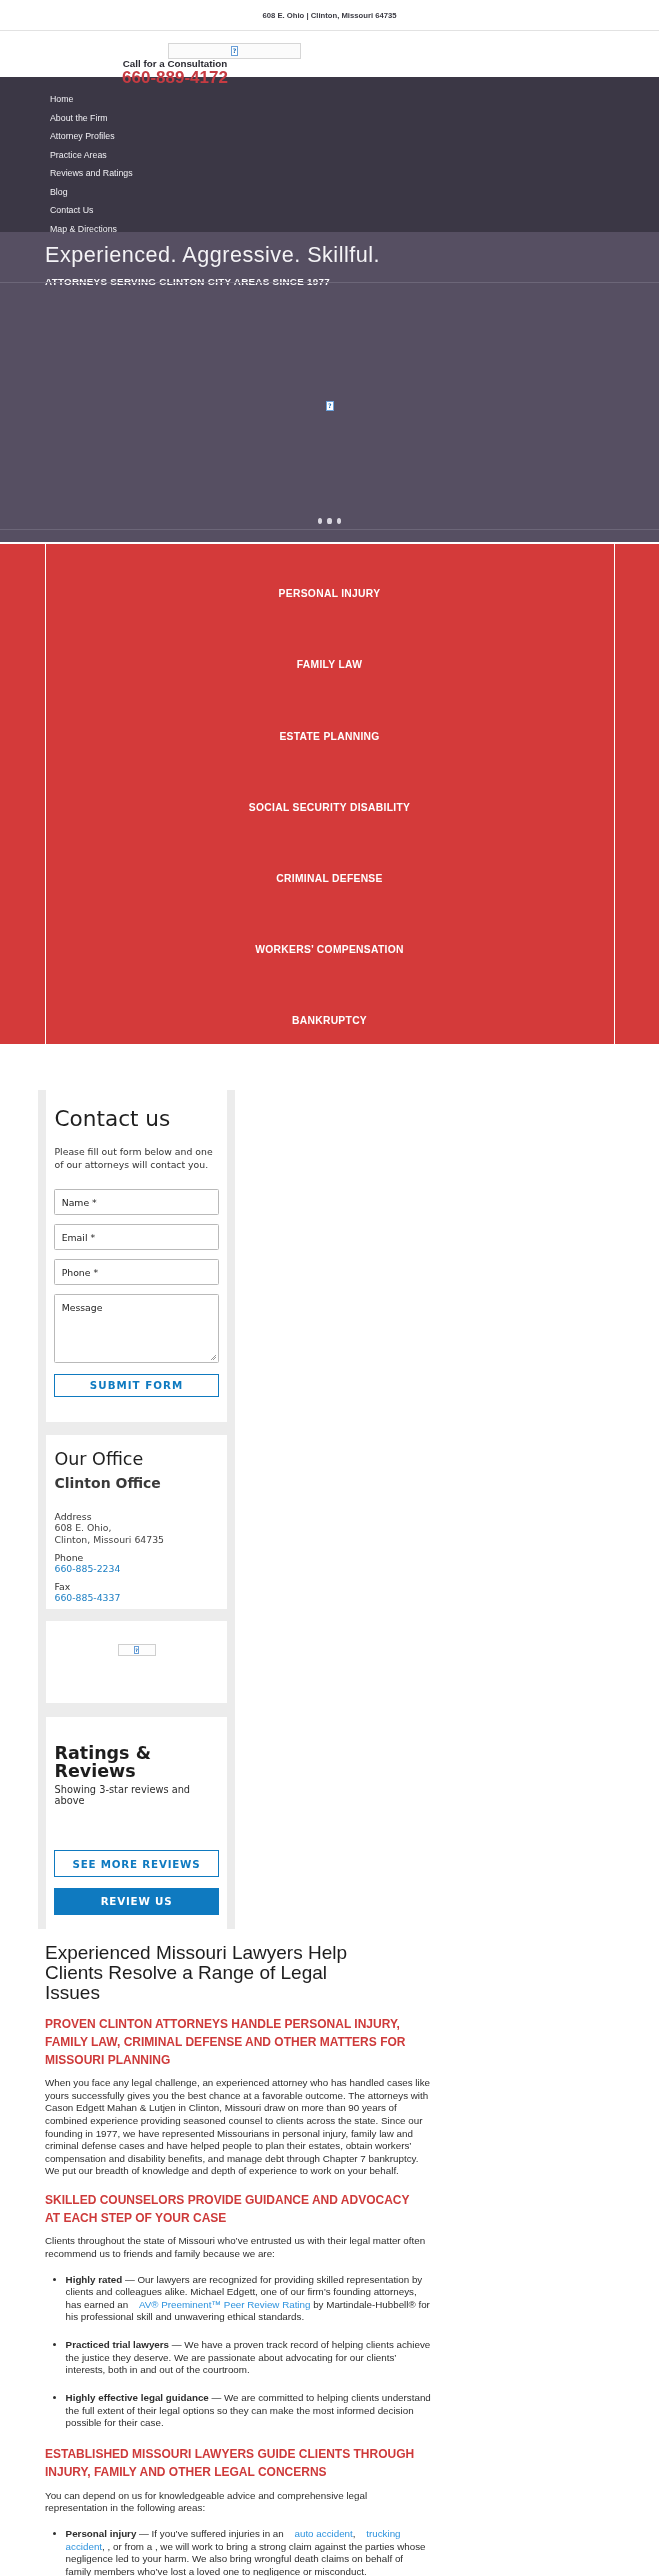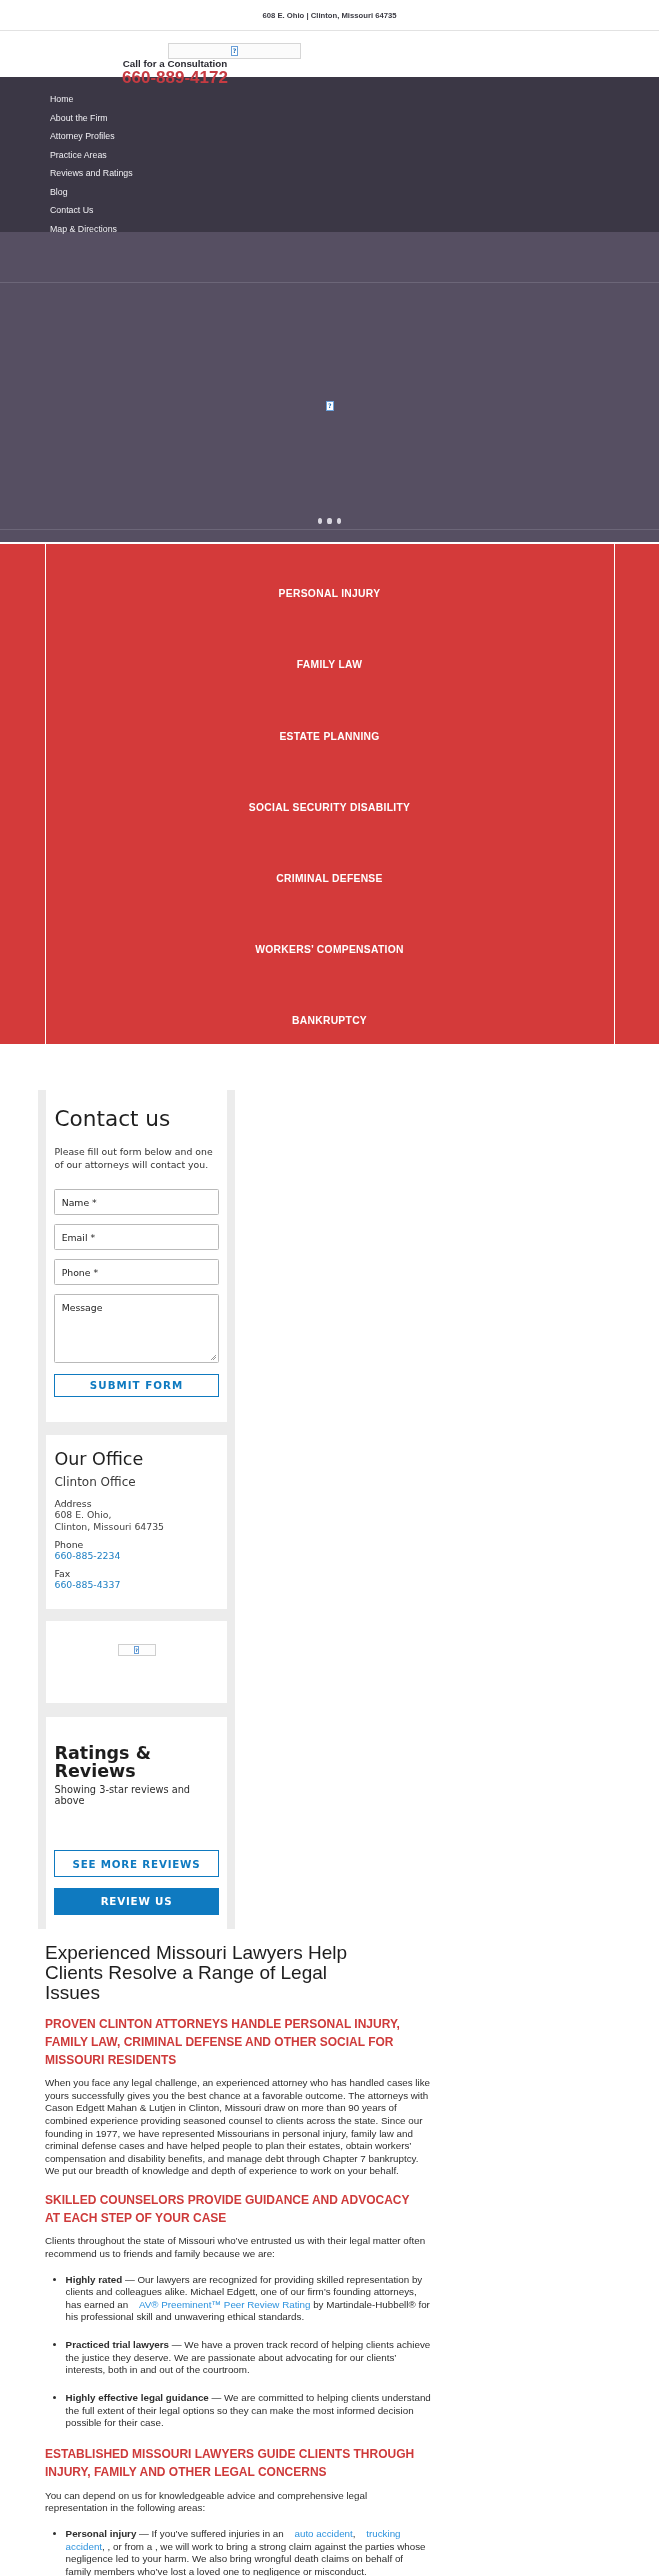--- a/index.html
+++ b/index.html
@@ -44,21 +44,21 @@
   .card { background: #fff; overflow: hidden; font-family: "DejaVu Sans", sans-serif; }
   .card-contact { height: 332px; padding: 15.5px 8.8px 0; }
   .card-contact h2 { font-size: 21.6px; font-weight: normal; color: #1f1f1f; margin-bottom: 14.4px; }
   .card-contact .intro { font-size: 9.3px; color: #333; line-height: 1.4; margin-bottom: 18.5px; }
   .field { border: 0.5px solid #b9b9b9; border-radius: 1.5px; height: 26px; margin-bottom: 8.8px; padding: 6.7px 6.2px; font-size: 9.3px; color: #222; background: #fff; position: relative; }
   .field.area { height: 69px; }
   .resize-handle { position: absolute; right: 1.5px; bottom: 1.5px; width: 5.2px; height: 5.2px; background: linear-gradient(135deg, transparent 45%, #999 45%, #999 52%, transparent 52%, transparent 68%, #999 68%, #999 75%, transparent 75%); cursor: nwse-resize; }
   .submit-btn { margin-top: 11px; height: 23px; width: 100%; border: 1px solid #0f7ac0; background: #fff; color: #0f7ac0; font-weight: bold; font-size: 10.3px; letter-spacing: 1px; display: flex; align-items: center; justify-content: center; cursor: pointer; font-family: "DejaVu Sans", sans-serif; }
   .card-office { height: 174px; padding: 14.4px 8.8px 0; margin-top: 13px; }
   .card-office h2 { font-size: 17.5px; font-weight: normal; color: #202020; margin-bottom: 5.2px; }
-  .card-office h3 { font-size: 12px; font-weight: normal; color: #3a3a3a; margin-bottom: 9px; }
+  .card-office h3 { font-size: 14px; font-weight: bold; color: #3a3a3a; margin-bottom: 20px; }
   .card-office .lbl { font-size: 9.3px; font-weight: normal; color: #333; margin-top: 5.2px; }
   .card-office .val { font-size: 9.3px; color: #444; line-height: 1.35; }
   .tel-link { color: #1b7ec3; text-decoration: none; font-size: 9.3px; line-height: 1.35; display: inline-block; }
   .card-badge { height: 82px; margin-top: 12.4px; padding-top: 23px; display: flex; justify-content: center; }
   .badge-box { width: 38px; height: 11.3px; border: 0.5px solid #cfcfcf; background: #fdfdfd; display: flex; align-items: center; justify-content: center; cursor: pointer; }
   .card-ratings { height: 212px; margin-top: 14px; padding: 28px 8.8px 0; }
   .card-ratings .rt { font-size: 17.5px; font-weight: bold; color: #1d1d1d; line-height: 1.0; }
   .card-ratings .rsub { font-size: 9.8px; color: #2c2c2c; margin-top: 4.1px; }
   .btn-outline { margin-top: 44px; height: 27px; width: 100%; border: 0.5px solid #0f7ac0; background: #fff; color: #0f7ac0; font-weight: bold; font-size: 10.3px; letter-spacing: 0.8px; display: flex; align-items: center; justify-content: center; cursor: pointer; font-family: "DejaVu Sans", sans-serif; }
   .btn-solid { margin-top: 10.3px; height: 27px; width: 100%; border: none; background: #0f7ac0; color: #fff; font-weight: bold; font-size: 10.3px; letter-spacing: 0.8px; display: flex; align-items: center; justify-content: center; cursor: pointer; font-family: "DejaVu Sans", sans-serif; }
@@ -93,20 +93,24 @@
   <div class="nav-item">About the Firm</div>
   <div class="nav-item">Attorney Profiles</div>
   <div class="nav-item">Practice Areas</div>
   <div class="nav-item">Reviews and Ratings</div>
   <div class="nav-item">Blog</div>
   <div class="nav-item">Contact Us</div>
   <div class="nav-item">Map &amp; Directions</div>
 </div>
 
 <div class="hero">
+  <div class="hero-top">
+    <div class="hero-title">Experienced. Aggressive. Skillful.</div>
+    <div class="hero-sub">ATTORNEYS SERVING CLINTON CITY AREAS SINCE 1977</div>
+  </div>
   <div class="hero-divider"></div>
   <div class="hero-broken">
     <span class="broken-img">?</span>
   </div>
   <div class="hero-divider2"></div>
   <div class="hero-dots">
     <div class="dot"></div>
     <div class="dot"></div>
     <div class="dot"></div>
   </div>
@@ -170,21 +174,21 @@
       <div class="rt">Reviews</div>
       <div class="rsub">Showing 3-star reviews and above</div>
       <div class="btn-outline">SEE MORE REVIEWS</div>
       <div class="btn-solid">REVIEW US</div>
     </div>
 
   </div>
 
   <div class="main-text">
     <h1>Experienced Missouri Lawyers Help Clients Resolve a Range of Legal Issues</h1>
-    <div class="h2red">PROVEN CLINTON ATTORNEYS HANDLE PERSONAL INJURY, FAMILY LAW, CRIMINAL DEFENSE AND OTHER SOCIAL FOR MISSOURI RESIDENTS</div>
+    <div class="h2red">PROVEN CLINTON ATTORNEYS HANDLE PERSONAL INJURY, FAMILY LAW, CRIMINAL DEFENSE AND OTHER MATTERS FOR MISSOURI PLANNING</div>
     <p>When you face any legal challenge, an experienced attorney who has handled cases like yours successfully gives you the best chance at a favorable outcome. The attorneys with Cason Edgett Mahan &amp; Lutjen in Clinton, Missouri draw on more than 90 years of combined experience providing seasoned counsel to clients across the state. Since our founding in 1977, we have represented Missourians in personal injury, family law and criminal defense cases and have helped people to plan their estates, obtain workers’ compensation and disability benefits, and manage debt through Chapter 7 bankruptcy. We put our breadth of knowledge and depth of experience to work on your behalf.</p>
     <div class="h2red">SKILLED COUNSELORS PROVIDE GUIDANCE AND ADVOCACY AT EACH STEP OF YOUR CASE</div>
     <p>Clients throughout the state of Missouri who’ve entrusted us with their legal matter often recommend us to friends and family because we are:</p>
     <ul>
       <li><strong>Highly rated</strong> — Our lawyers are recognized for providing skilled representation by clients and colleagues alike. Michael Edgett, one of our firm’s founding attorneys, has earned an <a href="#" class="inline-link">AV® Preeminent™ Peer Review Rating</a> by Martindale-Hubbell® for his professional skill and unwavering ethical standards.</li>
       <li><strong>Practiced trial lawyers</strong> — We have a proven track record of helping clients achieve the justice they deserve. We are passionate about advocating for our clients’ interests, both in and out of the courtroom.</li>
       <li><strong>Highly effective legal guidance</strong> — We are committed to helping clients understand the full extent of their legal options so they can make the most informed decision possible for their case.</li>
     </ul>
     <div class="h2red">ESTABLISHED MISSOURI LAWYERS GUIDE CLIENTS THROUGH INJURY, FAMILY AND OTHER LEGAL CONCERNS</div>
     <p>You can depend on us for knowledgeable advice and comprehensive legal representation in the following areas:</p>

